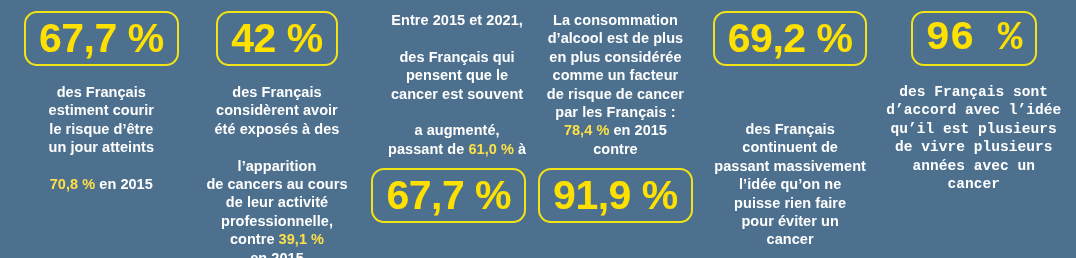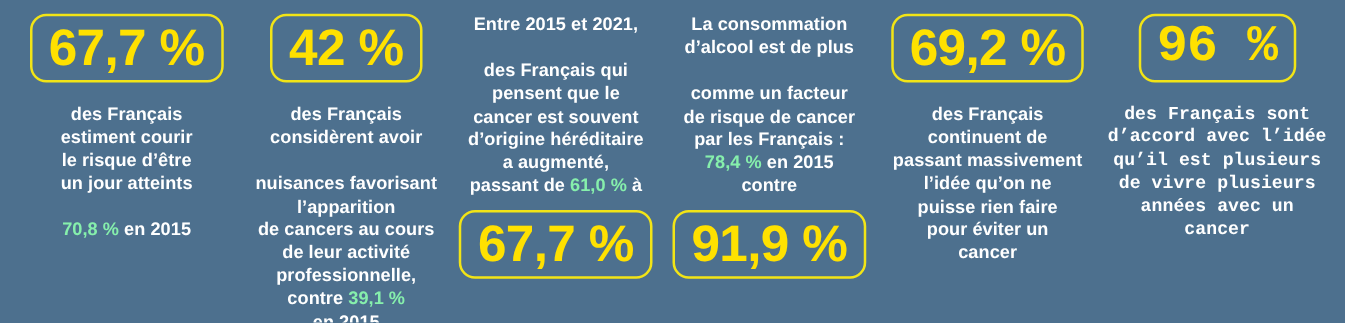--- a/index.html
+++ b/index.html
@@ -25,23 +25,23 @@
   }
   .column {
     display: flex;
     flex-direction: column;
     align-items: center;
     box-sizing: border-box;
     padding: 0 4px;
   }
   .col-1 { width: 188px; }
   .col-2 { width: 166px; }
-  .col-3 { width: 172px; }
+  .col-3 { width: 172px; align-items: flex-end; }
   .col-4 { width: 172px; }
-  .col-5 { width: 180px; }
+  .col-5 { width: 180px; gap: 37px; }
   .col-6 { width: 190px; font-family: Liberation Mono, monospace; }
 
   .badge {
     border: 2px solid #f2e416;
     border-radius: 13px;
     color: #ffe100;
     display: flex;
     align-items: center;
     justify-content: center;
     box-sizing: border-box;
@@ -58,46 +58,46 @@
 
   .body-text {
     color: #ffffff;
     font-size: 14.5px;
     font-weight: bold;
     line-height: 1.27;
     text-align: center;
     letter-spacing: 0.05px;
   }
   .hl {
-    color: #86efac;
+    color: #fde047;
     font-weight: bold;
   }
 </style>
 </head>
 <body>
 
 <div id="infographic">
 
   <div class="column col-1">
     <div class="badge badge-top">67,7 %</div>
     <div class="body-text"><span>des Français</span><br><span>estiment courir</span><br><span>le risque d’être</span><br><span>un jour atteints</span><br><br><span class="hl">70,8 %</span><span> en 2015</span></div>
   </div>
 
   <div class="column col-2">
     <div class="badge badge-top">42 %</div>
-    <div class="body-text"><span>des Français</span><br><span>considèrent avoir</span><br><br><span>nuisances favorisant</span><br><span>l’apparition</span><br><span>de cancers au cours</span><br><span>de leur activité</span><br><span>professionnelle,</span><br><span>contre </span><span class="hl">39,1 %</span><br><span>en 2015</span></div>
+    <div class="body-text"><span>des Français</span><br><span>considèrent avoir</span><br><span>été exposés à des</span><br><br><span>l’apparition</span><br><span>de cancers au cours</span><br><span>de leur activité</span><br><span>professionnelle,</span><br><span>contre </span><span class="hl">39,1 %</span><br><span>en 2015</span></div>
   </div>
 
   <div class="column col-3">
-    <div class="body-text"><span>Entre 2015 et 2021,</span><br><br><span>des Français qui</span><br><span>pensent que le</span><br><span>cancer est souvent</span><br><span>d’origine héréditaire</span><br><span>a augmenté,</span><br><span>passant de </span><span class="hl">61,0 %</span><span> à</span></div>
+    <div class="body-text"><span>Entre 2015 et 2021,</span><br><br><span>des Français qui</span><br><span>pensent que le</span><br><span>cancer est souvent</span><br><br><span>a augmenté,</span><br><span>passant de </span><span class="hl">61,0 %</span><span> à</span></div>
     <div class="badge badge-bottom">67,7 %</div>
   </div>
 
   <div class="column col-4">
-    <div class="body-text"><span>La consommation</span><br><span>d’alcool est de plus</span><br><br><span>comme un facteur</span><br><span>de risque de cancer</span><br><span>par les Français :</span><br><span class="hl">78,4 %</span><span> en 2015</span><br><span>contre</span></div>
+    <div class="body-text"><span>La consommation</span><br><span>d’alcool est de plus</span><br><span>en plus considérée</span><br><span>comme un facteur</span><br><span>de risque de cancer</span><br><span>par les Français :</span><br><span class="hl">78,4 %</span><span> en 2015</span><br><span>contre</span></div>
     <div class="badge badge-bottom">91,9 %</div>
   </div>
 
   <div class="column col-5">
     <div class="badge badge-top">69,2 %</div>
     <div class="body-text"><span>des Français</span><br><span>continuent de</span><br><span>passant massivement</span><br><span>l’idée qu’on ne</span><br><span>puisse rien faire</span><br><span>pour éviter un</span><br><span>cancer</span></div>
   </div>
 
   <div class="column col-6">
     <div class="badge badge-top">96 %</div>

